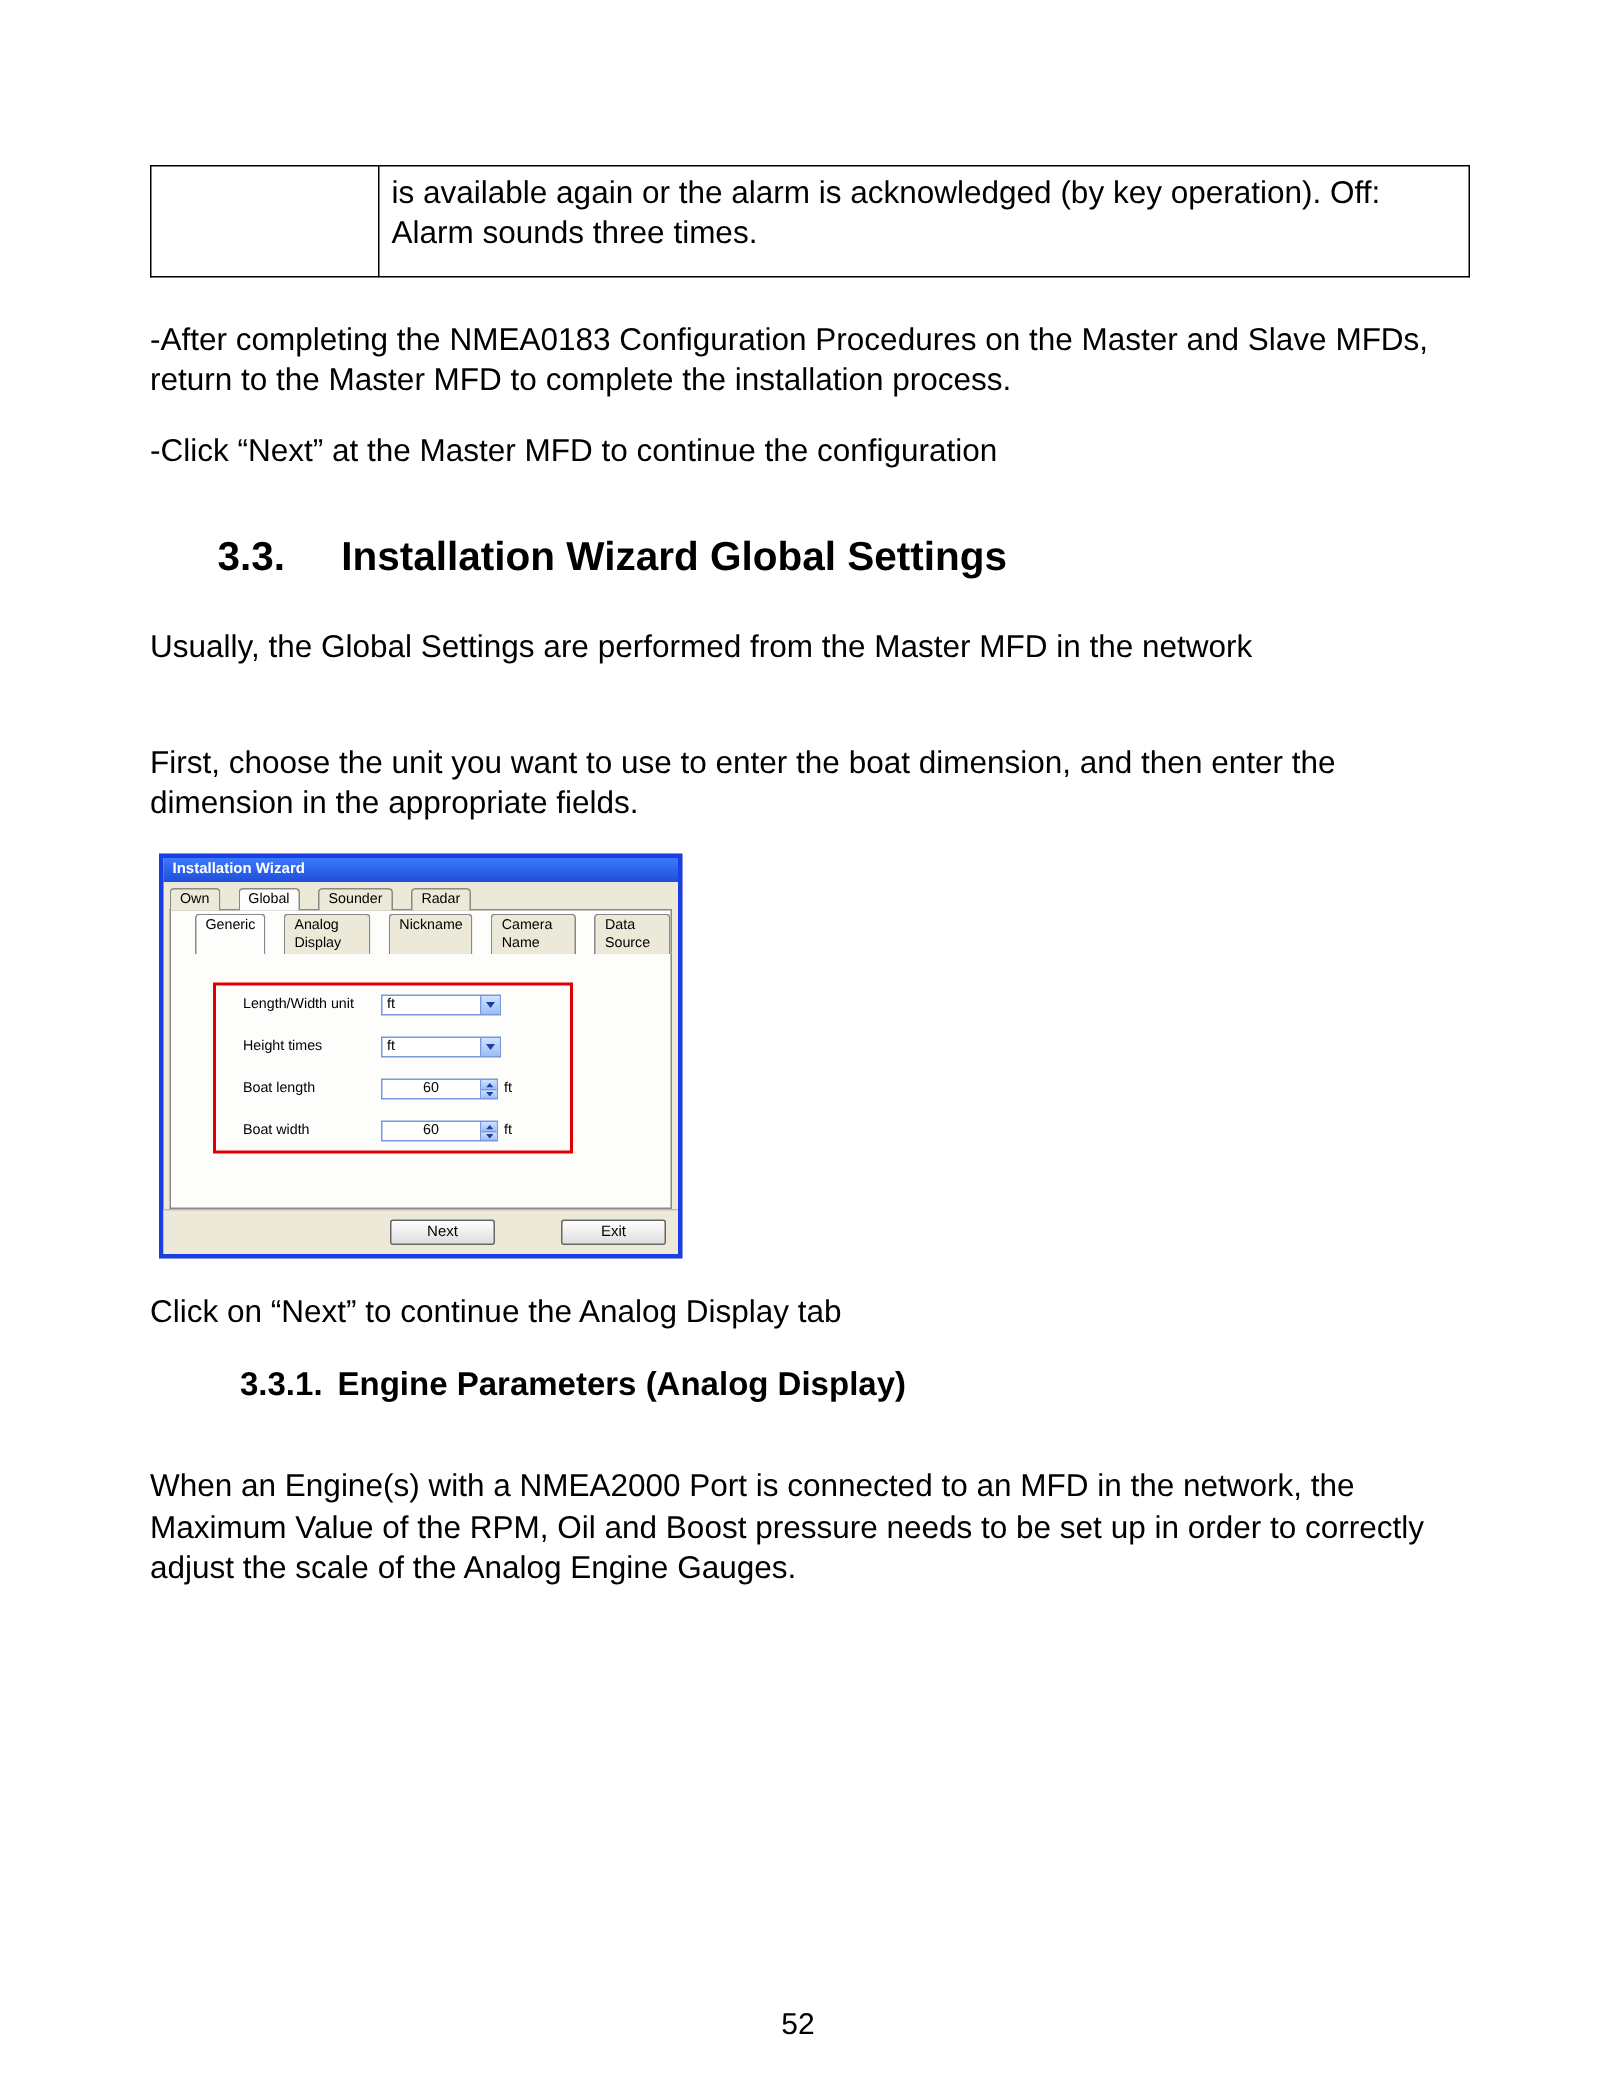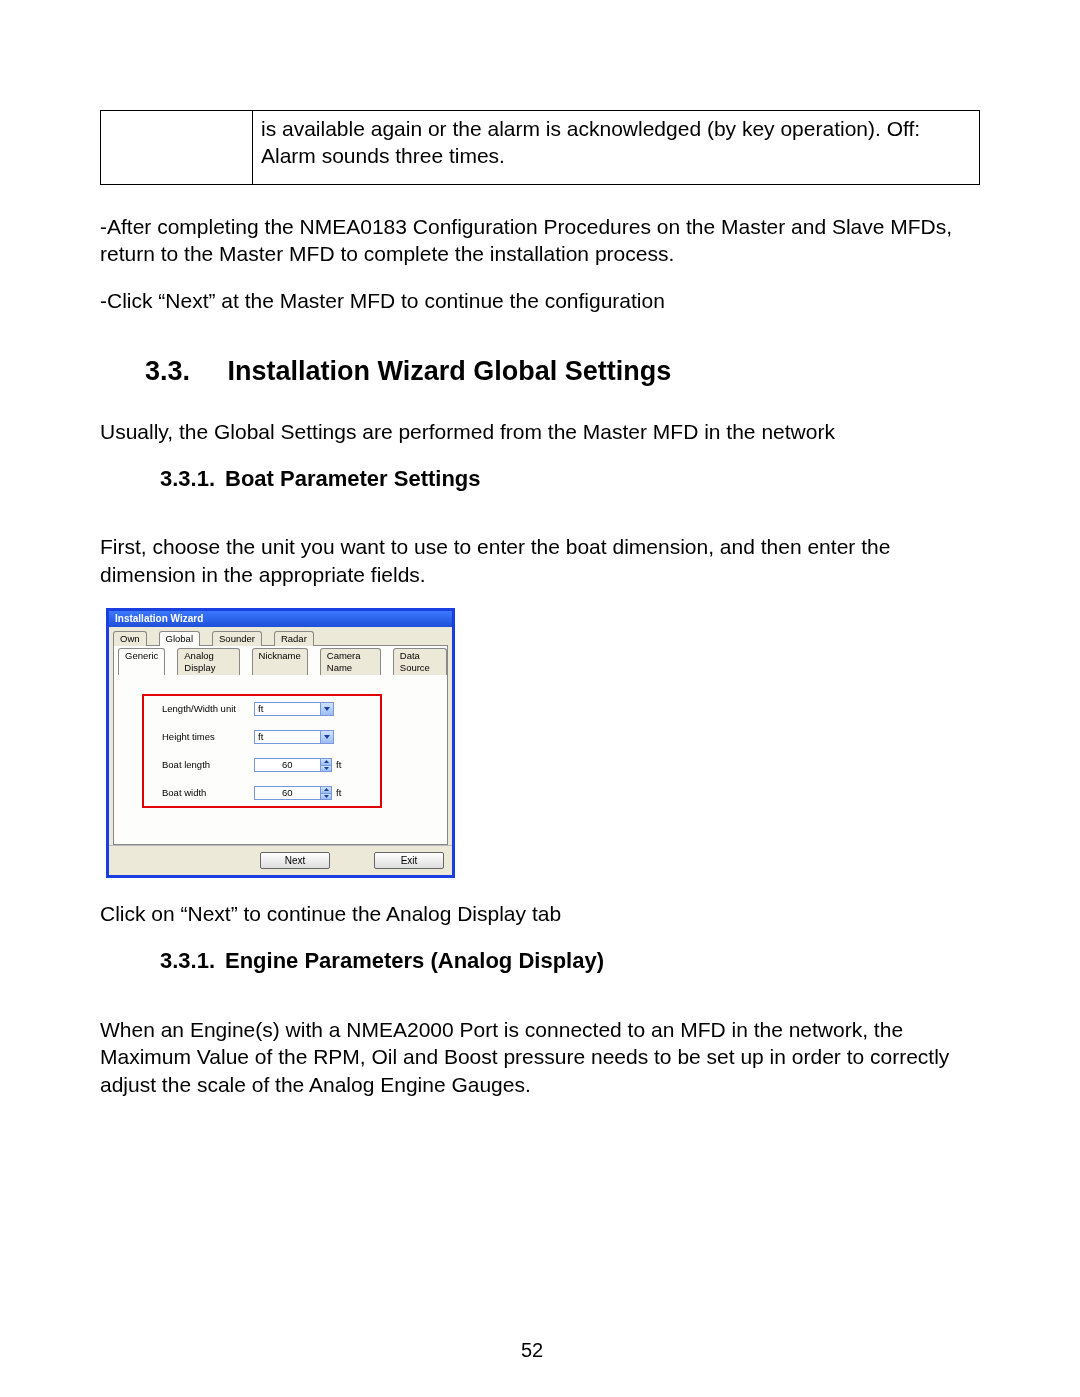--- a/index.html
+++ b/index.html
@@ -82,21 +82,21 @@
     line-height: 12px;
     position: relative;
   }
   .tab.active {
     background: #fdfdfb;
     font-weight: normal;
     z-index: 2;
   }
   .tabrow.inner {
     margin-top: 0;
-    padding-left: 4px;
+    padding-left: 16px;
     background: #fdfdfb;
     border: 1px solid #888;
     border-bottom: none;
     padding-top: 2px;
   }
   .tabcontent {
     border: 1px solid #888;
     border-top: none;
     background: #fdfdfb;
     padding: 20px 10px 10px 10px;
@@ -212,23 +212,20 @@
   <p class="body">-After completing the NMEA0183 Configuration Procedures on the Master and Slave MFDs, return to the Master MFD to complete the installation process.</p>
   <p class="body">-Click “Next” at the Master MFD to continue the configuration</p>
 
   <h2 class="section">
     <span class="num">3.3.</span>
     <span>Installation Wizard Global Settings</span>
   </h2>
 
   <p class="body">Usually, the Global Settings are performed from the Master MFD in the network</p>
 
-  <h3 class="subsection">
-    <span class="num">3.3.1.</span><span>Boat Parameter Settings</span>
-  </h3>
 
   <div class="gap"></div>
 
   <p class="body">First, choose the unit you want to use to enter the boat dimension, and then enter the dimension in the appropriate fields.</p>
 
   <div class="shot">
     <div class="titlebar">
       <span>Installation Wizard</span>
     </div>
 

